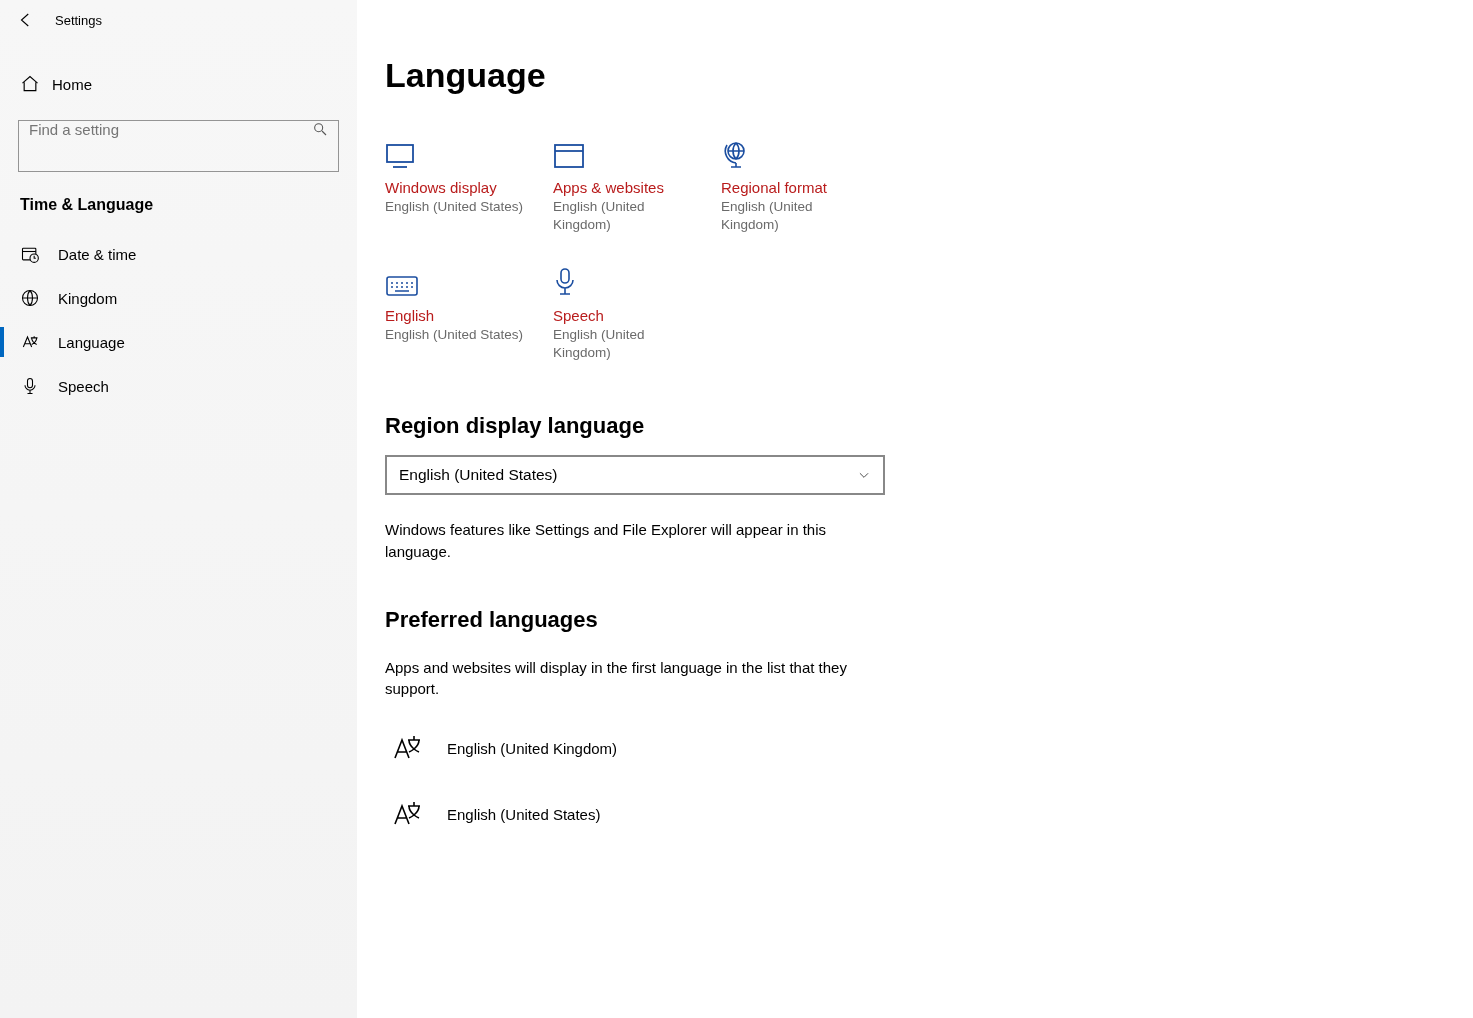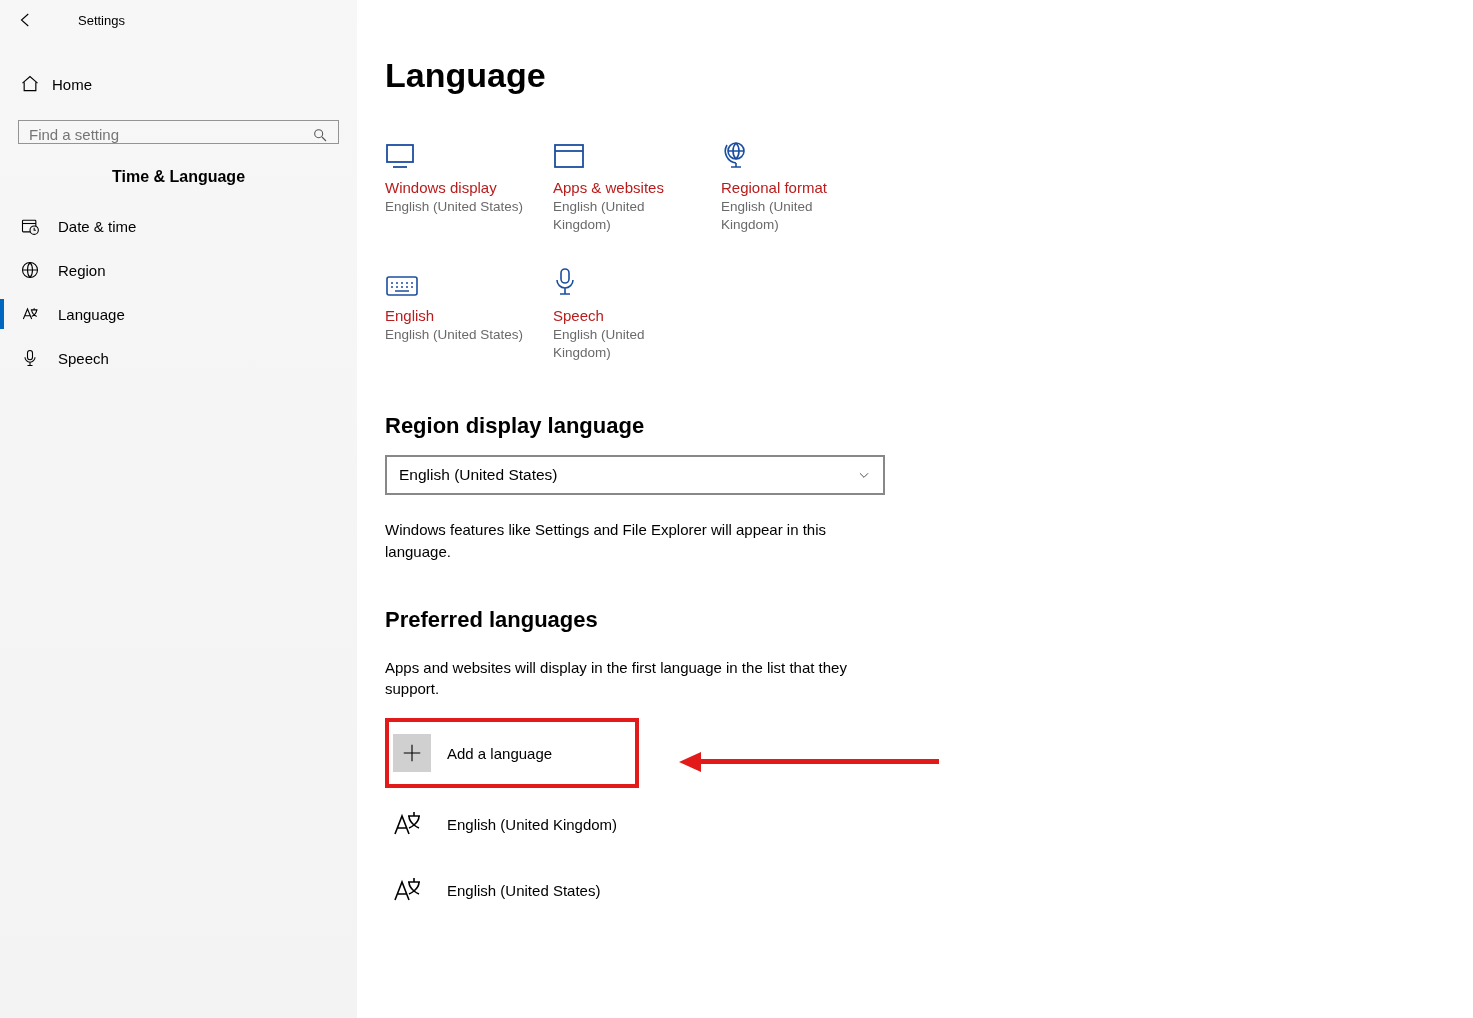--- a/index.html
+++ b/index.html
@@ -19,21 +19,21 @@
     height: 100%;
     background: linear-gradient(#f7f7f7,#f3f3f3);
     padding: 0;
     position: relative;
   }
   .titlebar {
     height: 40px;
     display: flex;
     align-items: center;
     padding-left: 14px;
-    gap: 40px;
+    gap: 17px;
     font-size: 13px;
   }
   .back-arrow {
     width: 24px; height: 24px;
     display:flex; align-items:center; justify-content:center;
     cursor:pointer;
   }
   .nav-item {
     height: 44px;
     display:flex;
@@ -45,35 +45,34 @@
   }
   .nav-item.home { margin-top: 22px; gap: 12px; }
   .nav-item.selected::before {
     content:"";
     position:absolute; left:0; top:7px; bottom:7px; width:4px;
     background:#0067c0;
   }
   .nav-item .icon { width:20px; display:flex; justify-content:center; }
   .search-wrap { padding: 14px 18px 8px 18px; }
   .search-box {
-    width:100%; height:24px;
+    width:100%; height:52px;
     border:1px solid #949494;
     background:transparent;
-    display:flex; align-items:flex-end;
+    display:flex; align-items:flex-start;
     padding:0 10px;
   }
   .search-box input {
     flex:1; border:none; outline:none; background:transparent;
     font-size:15px; color:#555;
   }
   .section-label {
     font-weight:600;
     font-size:16px;
     padding:16px 20px 18px 20px;
-    text-align:center;
   }
 
   
   .main {
     flex:1;
     padding: 56px 40px 40px 28px;
     overflow:auto;
   }
   h1.page-title {
     font-weight:600;
@@ -213,21 +212,21 @@
     <span>Date &amp; time</span>
   </div>
 
   <div class="nav-item">
     <span class="icon">
       <svg width="20" height="20" viewBox="0 0 24 24" fill="none" stroke="#000" stroke-width="1.3">
         <circle cx="12" cy="12" r="9"></circle>
           <path d="M3 12 H21 M12 3 C8 7 8 17 12 21 M12 3 C16 7 16 17 12 21"></path>
       </svg>
     </span>
-    <span>Region</span>
+    <span>Kingdom</span>
   </div>
 
   <div class="nav-item selected">
     <span class="icon">
       <svg width="20" height="20" viewBox="0 0 24 24" fill="none" stroke="#000" stroke-width="1.3">
         <path d="M4 18 L9 6 L14 18 M6 14 H12"></path>
           <path d="M13 7 H21 M17 7 V5 M14 7 C14 12 20 15 20 15 M20 7 C20 12 14 15 14 15"></path>
       </svg>
     </span>
     <span>Language</span>
@@ -313,33 +312,20 @@
       <svg width="14" height="14" viewBox="0 0 24 24" fill="none" stroke="#444" stroke-width="1.6">
           <path d="M5 9 L12 16 L19 9"></path>
         </svg>
     </span>
   </div>
   <p class="helper">Windows features like Settings and File Explorer will appear in this language.</p>
 
   <h2 class="subheading" style="margin-top:44px">Preferred languages</h2>
   <p class="helper pref-helper">Apps and websites will display in the first language in the list that they support.</p>
 
-  <div class="add-lang">
-    <div class="plusbox">
-      <svg width="22" height="22" viewBox="0 0 24 24" fill="none" stroke="#000" stroke-width="1.2">
-          <path d="M12 3 V21 M3 12 H21"></path>
-        </svg>
-    </div>
-    <span>Add a language</span>
-
-    <div class="anno-arrow">
-      <div class="head"></div>
-        <div class="shaft"></div>
-    </div>
-  </div>
 
   <div class="lang-item">
     <span class="lang-glyph">
       <svg width="32" height="28" viewBox="0 0 32 28" fill="none" stroke="#000" stroke-width="1.6">
         <path d="M3 24 L10 6 L17 24 M5.5 18 H14.5"></path>
         <path d="M16 6 H28 M22 6 V2 M17 6 C17 14 27 18 27 18 M27 6 C27 14 17 18 17 18"></path>
       </svg>
     </span>
     <span>English (United Kingdom)</span>
   </div>

